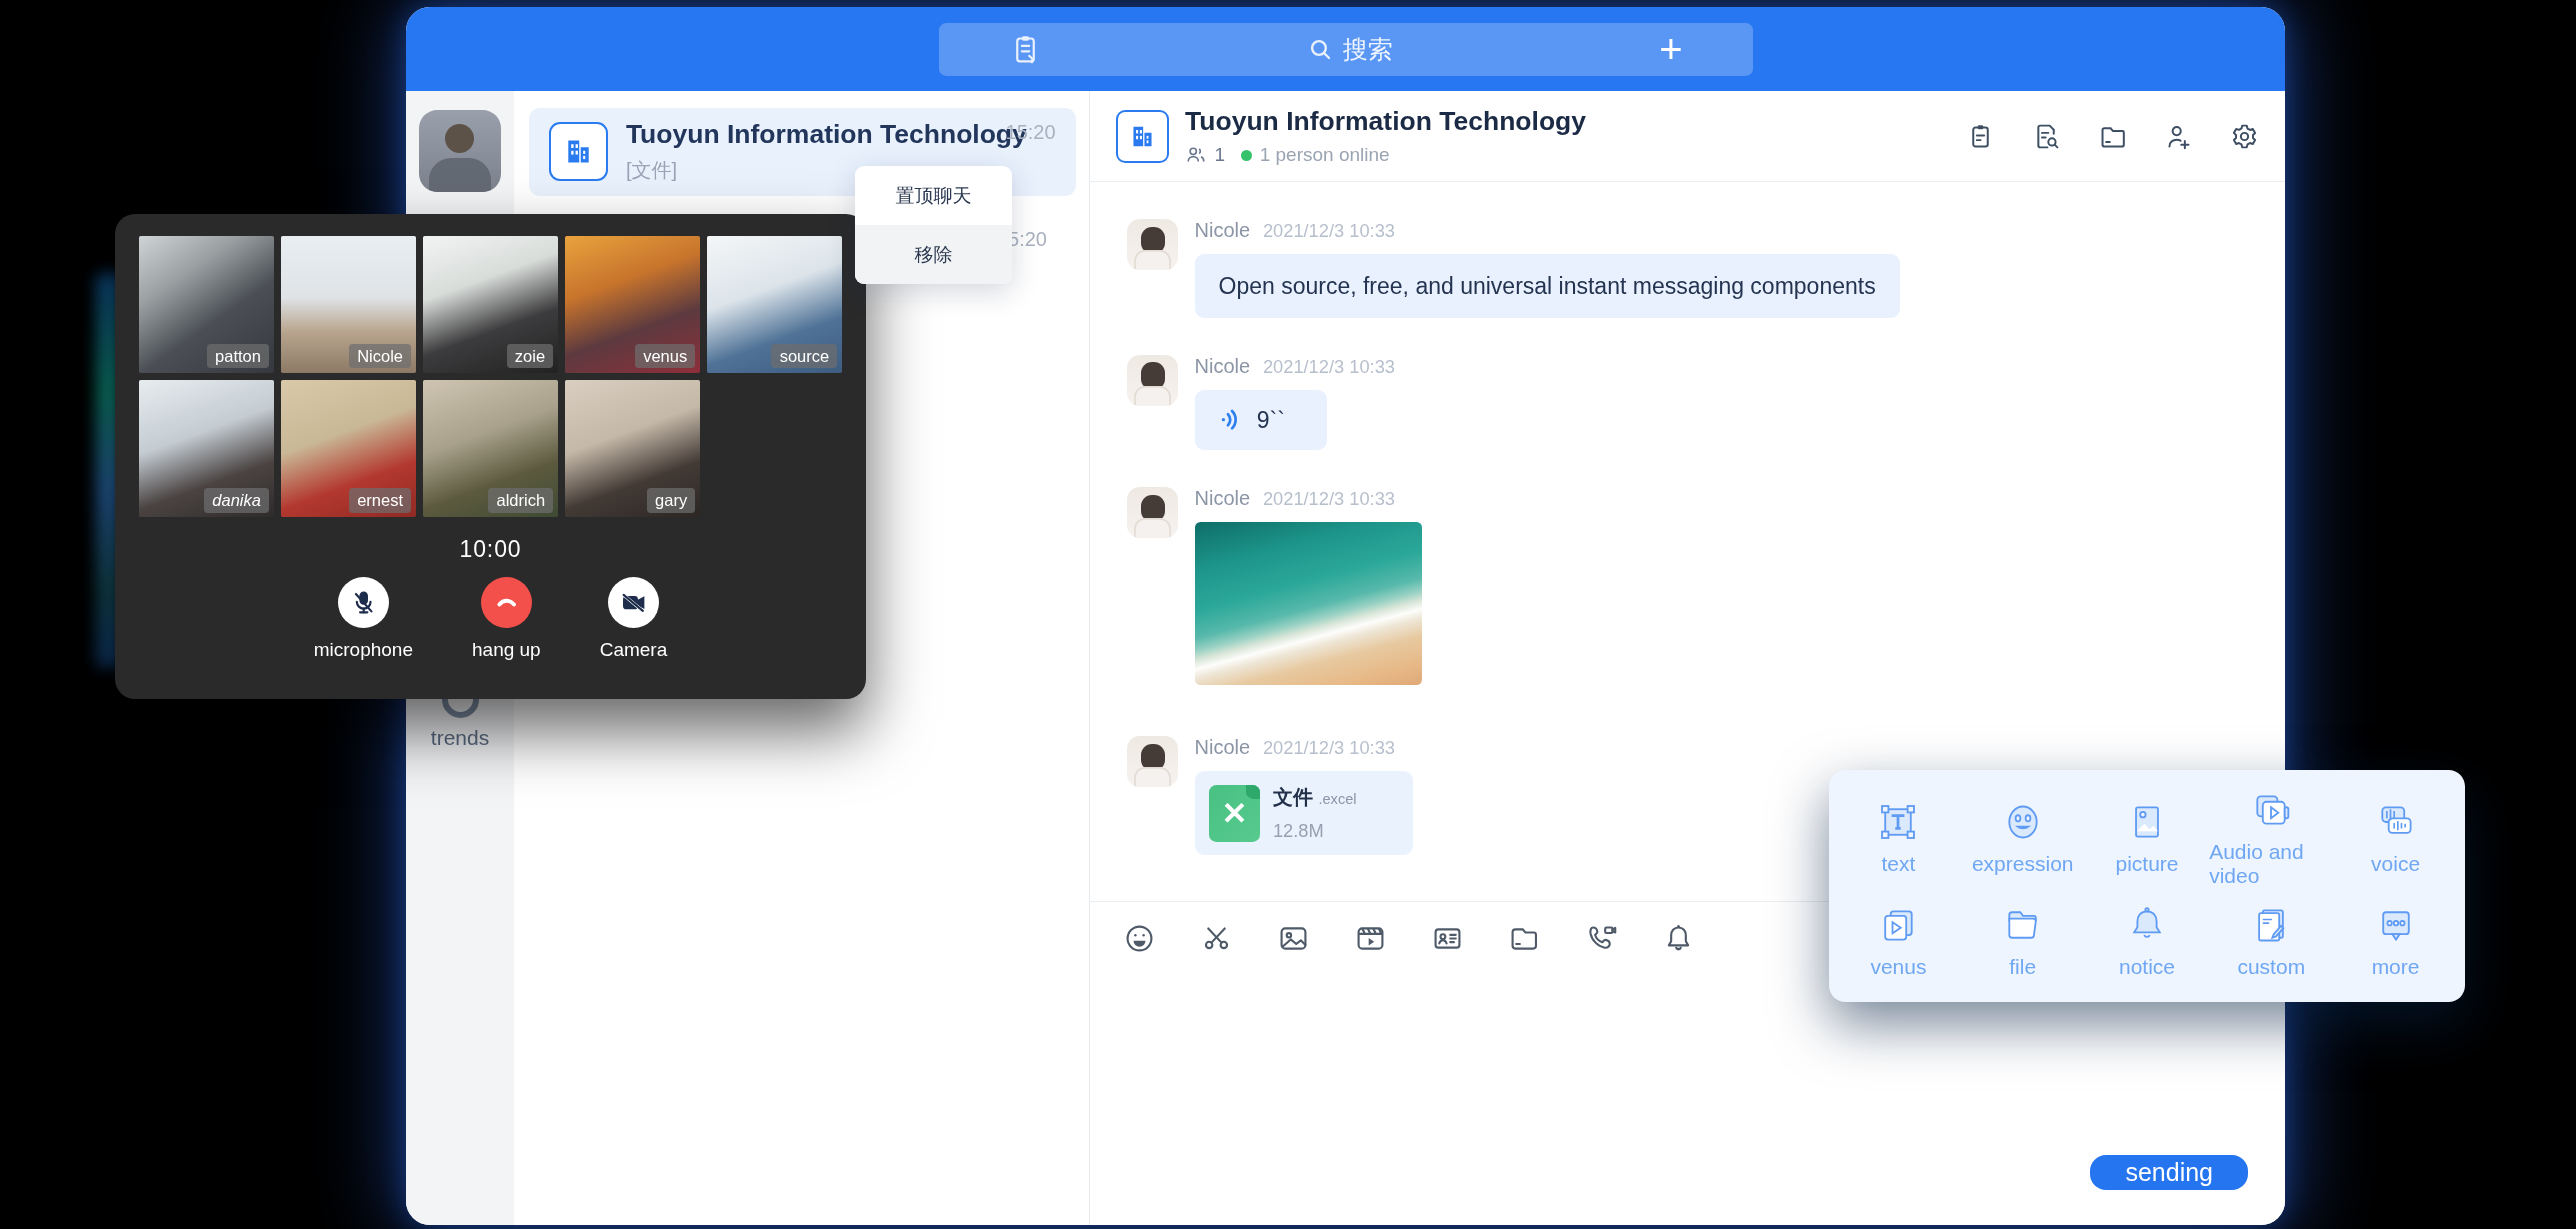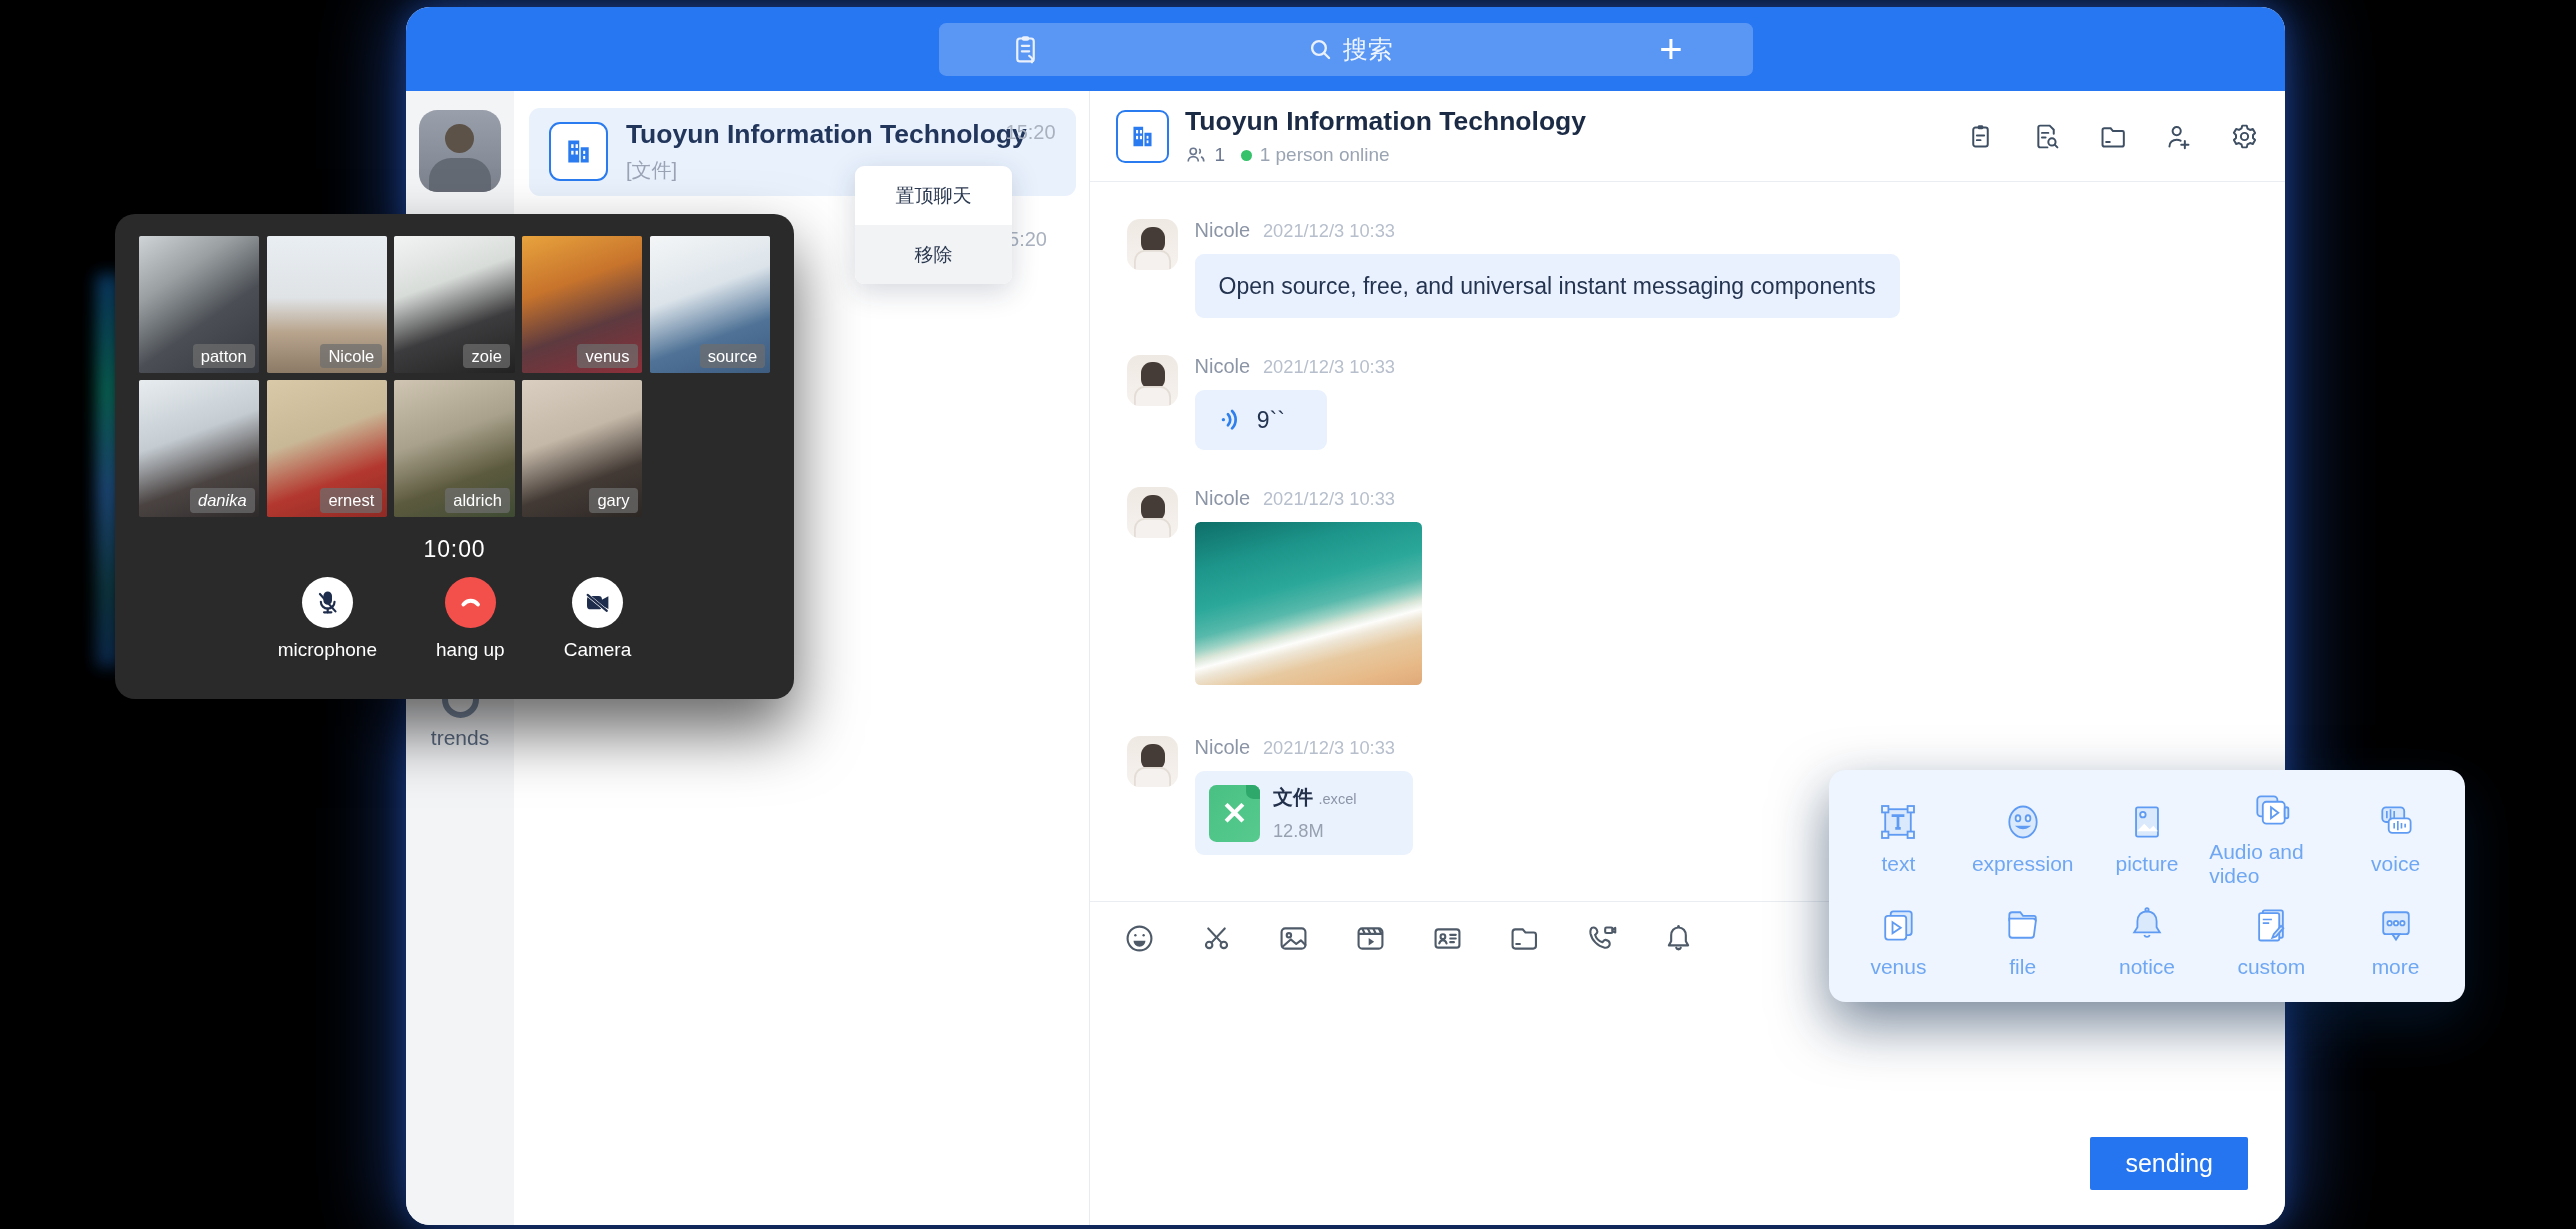--- a/index.html
+++ b/index.html
@@ -76,32 +76,32 @@
   .file-texts { margin-left:12.8px; }
   .file-name { font-size:20px; color:#22304a; font-weight:600; }
   .file-name .ext { font-size:14.6px; color:#8b95a6; font-weight:400; }
   .file-size { font-size:18.3px; color:#97a1b0; margin-top:9.1px; }
 
   
   .inputarea { flex:0 0 324px; border-top:0.9px solid #eaedf1; position:relative; }
   .in-toolbar { display:flex; align-items:center; gap:44px; padding:20px 0 0 33px; }
   .in-toolbar svg { width:33px; height:33px; display:block; }
   .send-btn { position:absolute; right:37px; bottom:35px; background:#2575f0; color:#fff; border:none;
-    font-size:25px; padding:12px 35px; border-radius:2px; font-family:inherit; }
+    font-size:25px; padding:3px 35px; border-radius:16px; font-family:inherit; }
 
   
   .ctxmenu { position:absolute; left:855px; top:166px; width:157px; border-radius:9.1px; background:#fff;
     box-shadow:0 7.3px 27.4px rgba(30,40,70,.18); overflow:hidden; z-index:40; }
   .ctxmenu .mi { height:59px; display:flex; align-items:center; justify-content:center; font-size:19px; color:#2b3950; }
   .ctxmenu .mi.hover { background:#f2f3f5; }
 
   
   .edge-glow { position:absolute; left:97px; top:274px; width:24px; height:393px; z-index:18;
     background:linear-gradient(180deg,#0f4d8a,#0e8f7a 30%,#2b6ab0 55%,#14505e 80%,#123c74); filter:blur(8.2px); opacity:.9; }
-  .call { position:absolute; left:115px; top:214px; width:679px; height:485px; background:#2a2a2b; border-radius:20px;
+  .call { position:absolute; left:115px; top:214px; width:751px; height:485px; background:#2a2a2b; border-radius:20px;
     box-shadow:0 32px 64px rgba(0,0,0,.6); z-index:20; padding:22px 24px 0 24px; }
   .grid { display:grid; grid-template-columns:repeat(5,1fr); grid-auto-rows:137px; gap:7.3px; }
   .tile { position:relative; border-radius:1.8px; overflow:hidden; }
   .tag { position:absolute; right:4.6px; bottom:4.6px; background:rgba(110,110,110,.72); color:#fff; font-size:16.5px;
     padding:2.7px 8.2px; border-radius:3.7px; }
   .t0{background:linear-gradient(145deg,#cfd4d6 0%,#9aa0a2 30%,#4b4f55 60%,#35383e 100%);}
   .t1{background:linear-gradient(180deg,#e9eef2 0%,#dfe3e6 45%,#b9a58e 70%,#8c7a66 100%);}
   .t2{background:linear-gradient(160deg,#f2f4f3 0%,#d8dcd9 35%,#3c3b3d 65%,#222 100%);}
   .t3{background:linear-gradient(160deg,#e8a33d 0%,#c8742c 35%,#5d3a3f 65%,#8e2f3a 100%);}
   .t4{background:linear-gradient(160deg,#f4f6f7 0%,#dce4ea 40%,#4f7296 70%,#3d5c80 100%);}

